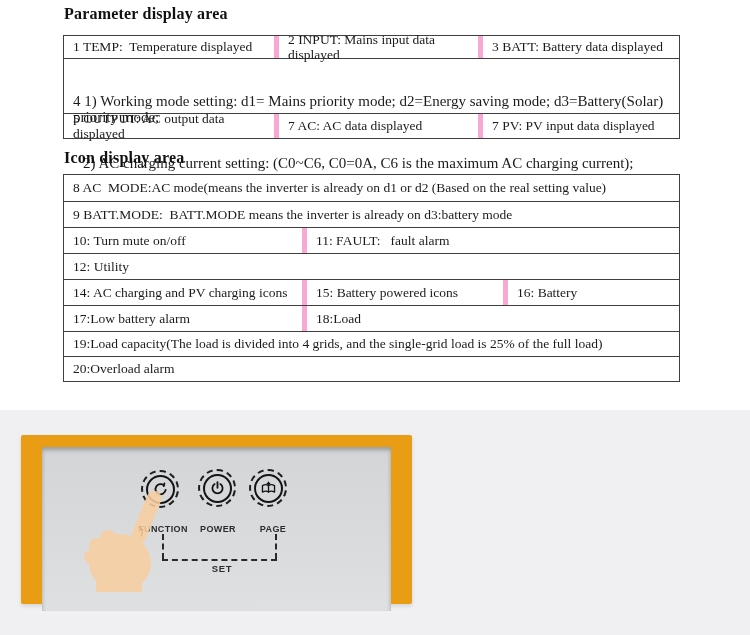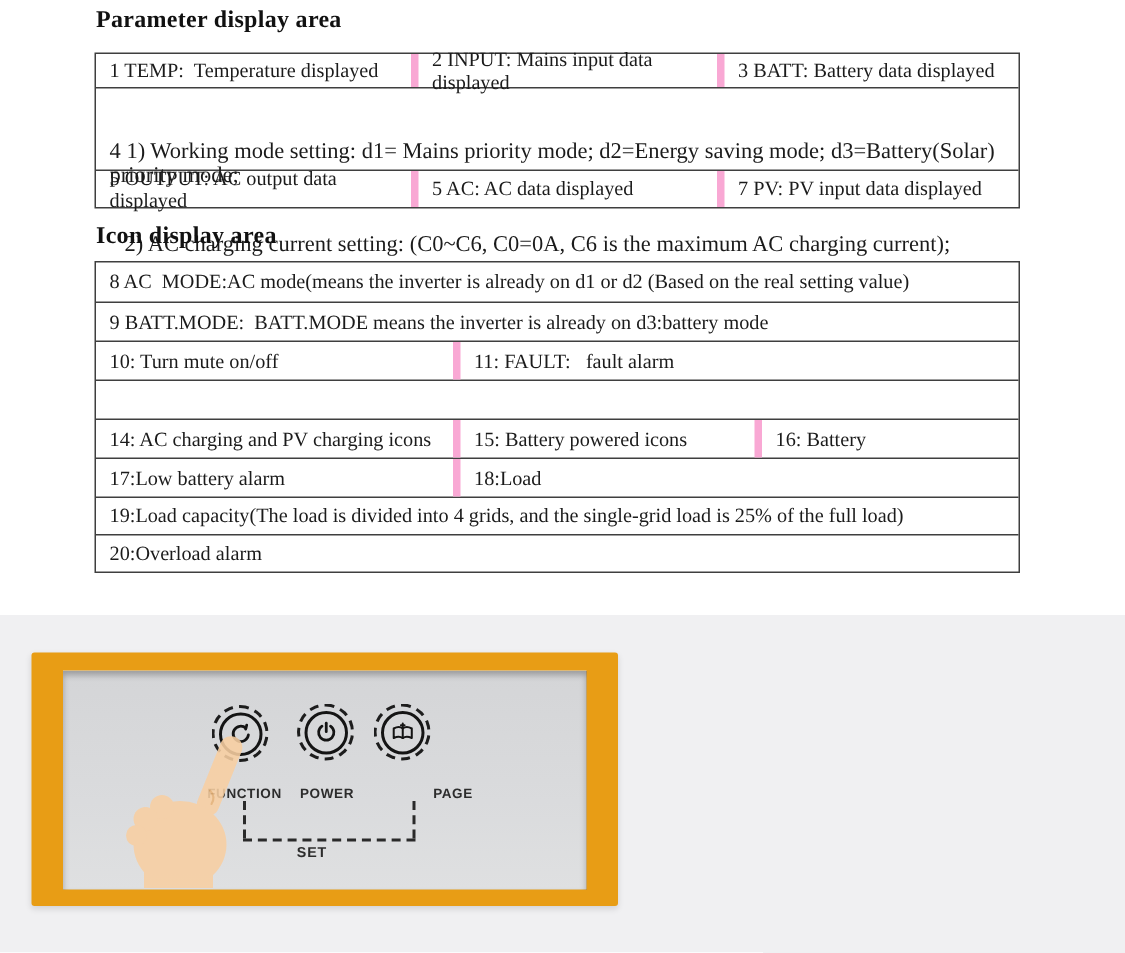--- a/index.html
+++ b/index.html
@@ -44,21 +44,21 @@
   
   #bottom-section {
     position:absolute; left:0; top:410px; width:750px; height:225px;
     background:#f0f0f2; font-family:"Liberation Sans", sans-serif;
   }
   #panel-frame {
     position:absolute; left:21px; top:25px; width:391px; height:169px;
     background:#e89d15; border-radius:2px; box-shadow:0 2px 4px rgba(0,0,0,.12);
   }
   #panel-inner {
-    position:absolute; left:21px; top:12px; width:349px; height:146px;
+    position:absolute; left:21px; top:12px; width:349px; height:164px;
     background:linear-gradient(180deg,#d4d5d7 0%, #dadbdd 60%, #dfe0e1 100%);
     box-shadow:inset 0 3px 4px rgba(0,0,0,.28);
   }
   .dash-ring {
     position:absolute; width:38px; height:38px; border:2px dashed #1d1d1d; border-radius:50%;
   }
   .btn-circle {
     position:absolute; width:29px; height:29px; border:2.5px solid #141414; border-radius:50%;
     display:flex; align-items:center; justify-content:center;
   }
@@ -89,39 +89,40 @@
   </div>
   <div class="trow t1-r2">
     <div class="block">
       <div class="ln1">4 1) Working mode setting: d1= Mains priority mode; d2=Energy saving mode; d3=Battery(Solar) priority mode;</div>
       <div class="ln2">2) AC charging current setting: (C0~C6, C0=0A, C6 is the maximum AC charging current);</div>
       <div class="ln3">Remark: When emergency come, shows alarm code here.</div>
     </div>
   </div>
   <div class="trow t1-r3">
     <div class="tcell t1-c1">5 OUTPUT: AC output data displayed</div>
-    <div class="tcell t1-c2">5 AC: AC data displayed</div>
+    <div class="tcell t1-c2">7 AC: AC data displayed</div>
     <div class="tcell t1-c3">7 PV: PV input data displayed</div>
   </div>
 </div>
 
 <div class="doc-heading" id="icon-heading">Icon display area</div>
 
 <div class="tbl" id="icon-table">
   <div class="trow t2-r">
     <div class="tcell full">8 AC  MODE:AC mode(means the inverter is already on d1 or d2 (Based on the real setting value)</div>
   </div>
   <div class="trow t2-r">
     <div class="tcell full">9 BATT.MODE:  BATT.MODE means the inverter is already on d3:battery mode</div>
   </div>
   <div class="trow t2-r">
     <div class="tcell t2-c1">10: Turn mute on/off</div>
     <div class="tcell t2-c2">11: FAULT:   fault alarm</div>
   </div>
   <div class="trow t2-r">
+    <div class="tcell t2-c1">12: Utility</div>
   </div>
   <div class="trow t2-r">
     <div class="tcell t2-c1">14: AC charging and PV charging icons</div>
     <div class="tcell t2-c2f">15: Battery powered icons</div>
     <div class="tcell t2-c3">16: Battery</div>
   </div>
   <div class="trow t2-r">
     <div class="tcell t2-c1">17:Low battery alarm</div>
     <div class="tcell t2-c2">18:Load</div>
   </div>
@@ -158,26 +159,26 @@
       <div class="btn-circle" style="left:211.5px; top:26.5px;">
         <svg class="icon" width="17" height="17" viewBox="0 0 24 24" fill="none" stroke="#141414" stroke-width="1.9" stroke-linecap="round" stroke-linejoin="round">
           <path d="M3.5 8 C6.8 6.2 9.8 6.2 12 8 C14.2 6.2 17.2 6.2 20.5 8 L20.5 17 C17.2 15.4 14.2 15.4 12 17 C9.8 15.4 6.8 15.4 3.5 17 Z"></path>
           <path d="M12 8 V17"></path>
           <path d="M12 3.2 v3.4 M10.3 4.9 h3.4"></path>
         </svg>
       </div>
 
       <div class="btn-label" style="left:121px;">FUNCTION</div>
       <div class="btn-label" style="left:176px;text-align:right;">POWER</div>
-      <div class="btn-label" style="left:231px;margin-left:29px;">PAGE</div>
+      <div class="btn-label" style="left:231px;">PAGE</div>
 
       <div class="conn-v" style="left:120px;"></div>
       <div class="conn-v" style="left:233px;"></div>
       <div class="conn-h" style="left:120px; width:115px;"></div>
-      <div id="set-label" style="left:166px;">SET</div>
+      <div id="set-label" style="left:180px;">SET</div>
 
       <svg id="hand" width="100" height="103" viewBox="0 0 100 103">
         <g fill="#f8cfa2">
           <rect x="-7.5" y="-5" width="15" height="56" rx="7.5" transform="translate(85,7) rotate(22)"></rect>
           <ellipse cx="50" cy="74" rx="31" ry="29"></ellipse>
           <circle cx="38" cy="49" r="8"></circle>
           <circle cx="27" cy="57" r="8"></circle>
           <circle cx="21" cy="68" r="7"></circle>
           <rect x="26" y="88" width="46" height="15"></rect>
         </g>

